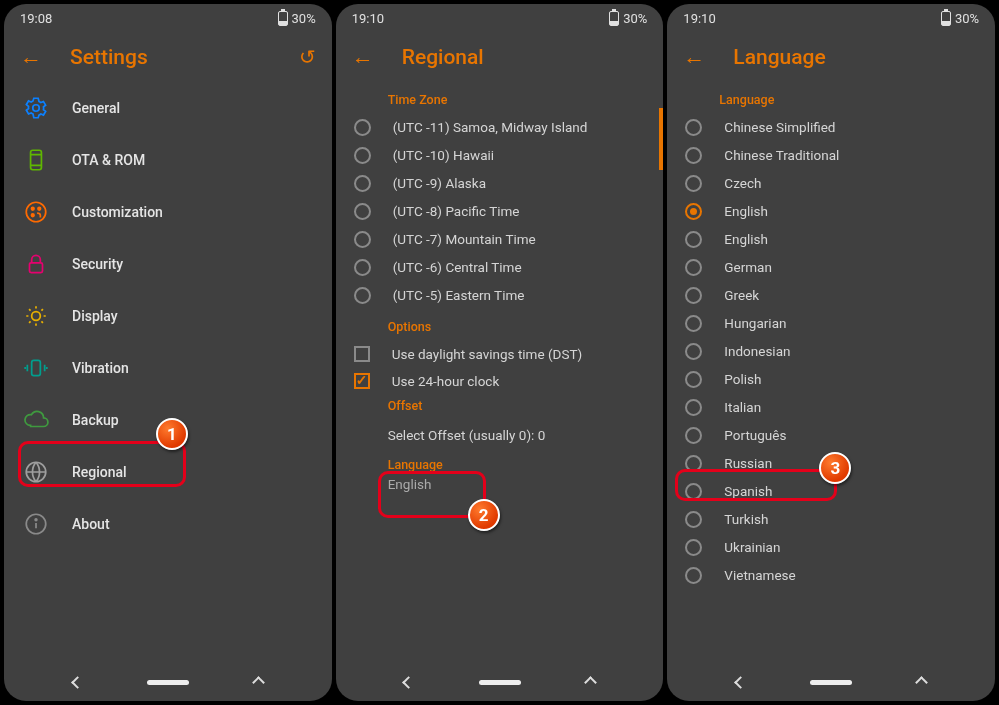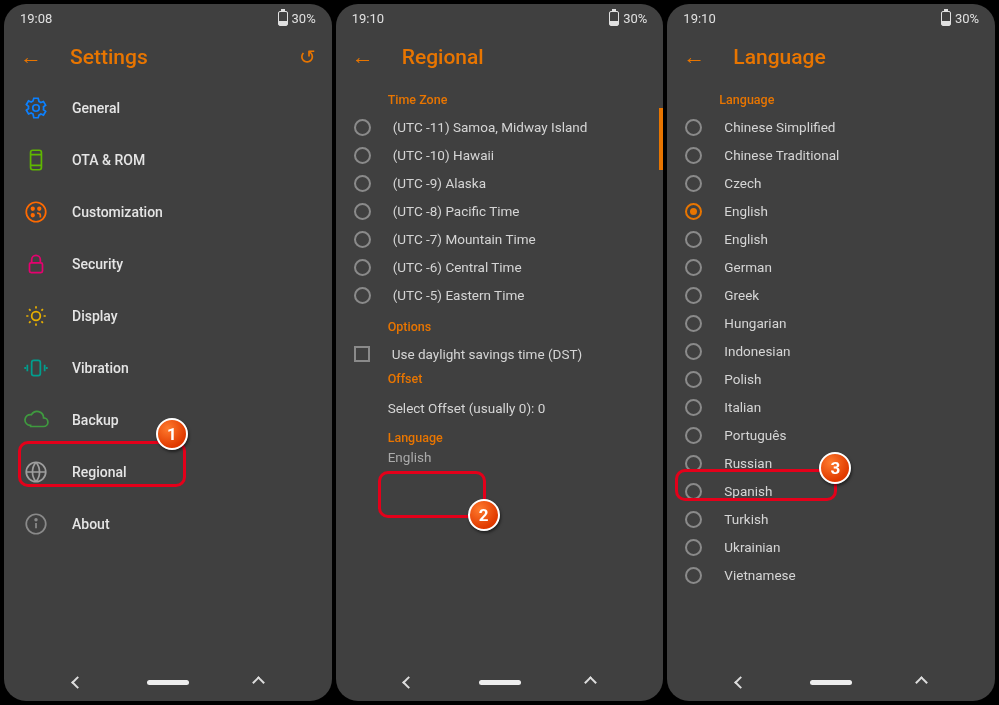--- a/index.html
+++ b/index.html
@@ -375,20 +375,24 @@
           <div class="radio"></div>
           <span class="item-label">(UTC -5) Eastern Time</span>
         </div>
       </div>
     <div class="section-title">Options</div>
     <div id="opt-list">
         <div class="check-item">
           <div class="checkbox"></div>
           <span class="item-label">Use daylight savings time (DST)</span>
         </div>
+        <div class="check-item">
+          <div class="checkbox checked"></div>
+          <span class="item-label">Use 24-hour clock</span>
+        </div>
       </div>
     <div class="sub-block">
       <div class="sub-title">Offset</div>
     </div>
     <div class="offset-text" style="padding-top:0">Select Offset (usually 0): 0</div>
     <div class="sub-block">
       <div class="sub-title">Language</div>
       <div class="sub-value">English</div>
     </div>
   </div>

